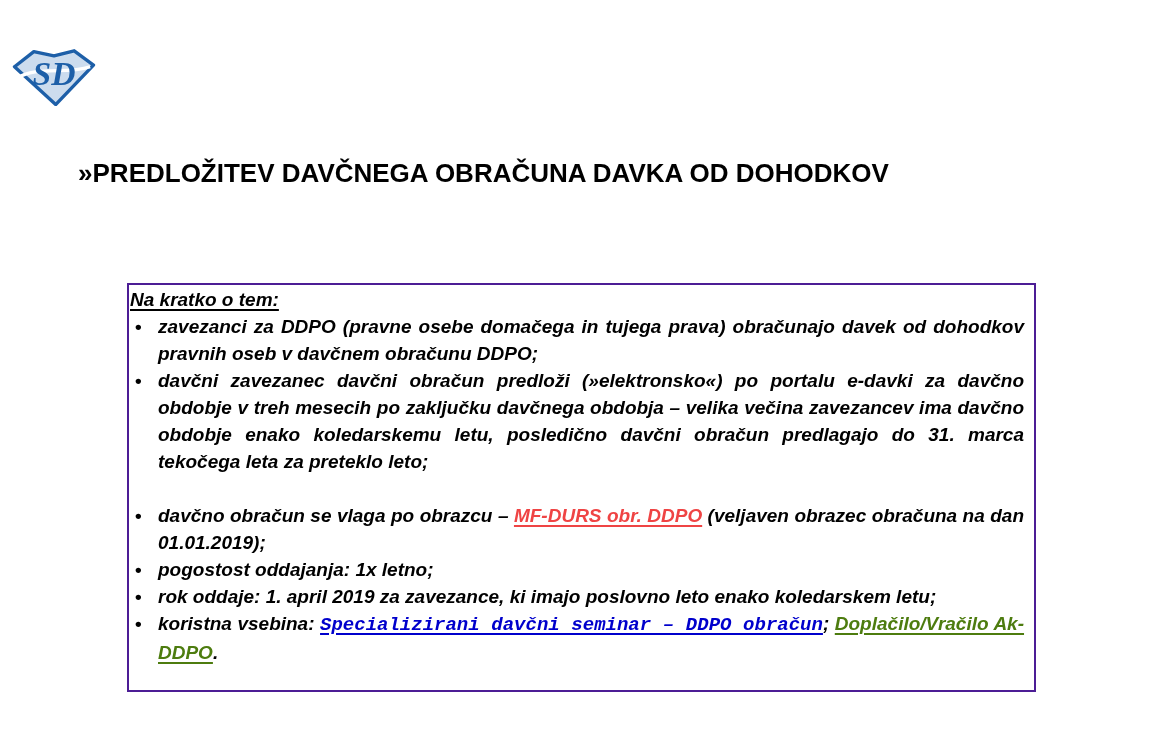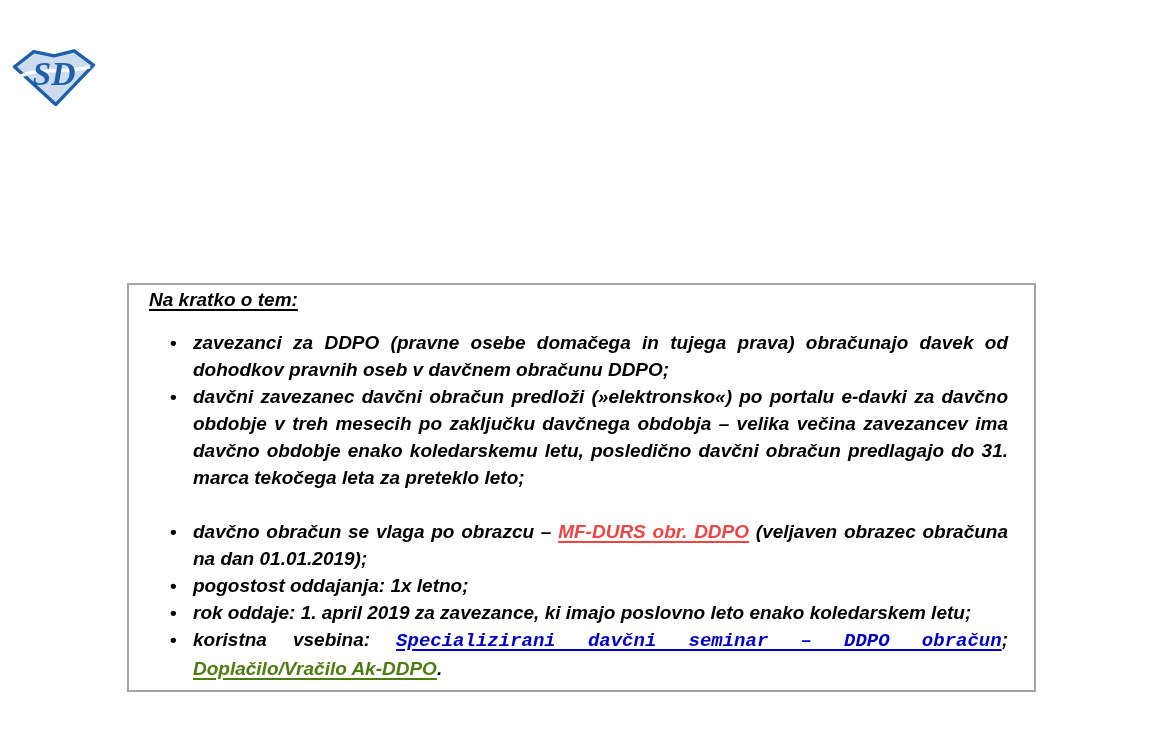--- a/index.html
+++ b/index.html
@@ -36,37 +36,37 @@
     line-height: 33px;
     letter-spacing: 0px;
   }
   .title span { display: block; }
   .summary-box {
     position: absolute;
     left: 127px;
     top: 283px;
     width: 909px;
     height: 409px;
-    border: 2px solid #a3a3a3;
-    padding: 1px 10px 0 20px;
+    border: 2px solid #4c1d95;
+    padding: 1px 10px 0 1px;
     font-style: italic;
     font-weight: bold;
     font-size: 19px;
     line-height: 27px;
     color: #000000;
   }
   .summary-heading {
     text-decoration: underline;
     text-decoration-thickness: 2px;
     text-underline-offset: 3px;
   }
   ul.bullets {
     list-style: none;
     padding-left: 28px;
-    margin: 16px;
+    margin: 0;
   }
   ul.bullets li {
     position: relative;
     text-align: justify;
     text-justify: inter-word;
   }
   ul.bullets li::before {
     content: "\2022";
     position: absolute;
     left: -23px;
@@ -88,20 +88,21 @@
 
   <div class="logo">
     <svg viewBox="0 0 100 70">
       <polygon points="3,24 26,6 50,11 74,5 97,22 52,69" stroke="#1d5fa8" stroke-width="4" stroke-linejoin="round" fill="#ccdcee"></polygon>
       <path d="M5,38 C30,22 64,34 93,24" fill="none" stroke="#ffffff" stroke-width="4"></path>
       <text x="50" y="46" text-anchor="middle" font-family="Liberation Serif, serif" font-size="40" font-style="italic" font-weight="bold" fill="#1d5fa8">SD</text>
     </svg>
   </div>
 
   <h1 class="title">
+    <span>»PREDLOŽITEV DAVČNEGA OBRAČUNA DAVKA OD DOHODKOV</span>
   </h1>
 
   <div class="summary-box">
     <div class="summary-heading">Na kratko o tem:</div>
     <ul class="bullets">
         <li><span>zavezanci za DDPO (pravne osebe domačega in tujega prava) obračunajo davek od dohodkov pravnih oseb v davčnem obračunu DDPO;</span></li>
         <li><span>davčni zavezanec davčni obračun predloži (»elektronsko«) po portalu e-davki za davčno obdobje v treh mesecih po zaključku davčnega obdobja – velika večina zavezancev ima davčno obdobje enako koledarskemu letu, posledično davčni obračun predlagajo do 31. marca tekočega leta za preteklo leto;</span></li>
         <li class="spacer-before"><span>davčno obračun se vlaga po obrazcu – </span><a href="#" style="color: #ef4444;">MF-DURS obr. DDPO</a><span> (veljaven obrazec obračuna na dan 01.01.2019);</span></li>
         <li><span>pogostost oddajanja: 1x letno;</span></li>
         <li><span>rok oddaje: 1. april 2019 za zavezance, ki imajo poslovno leto enako koledarskem letu;</span></li>

